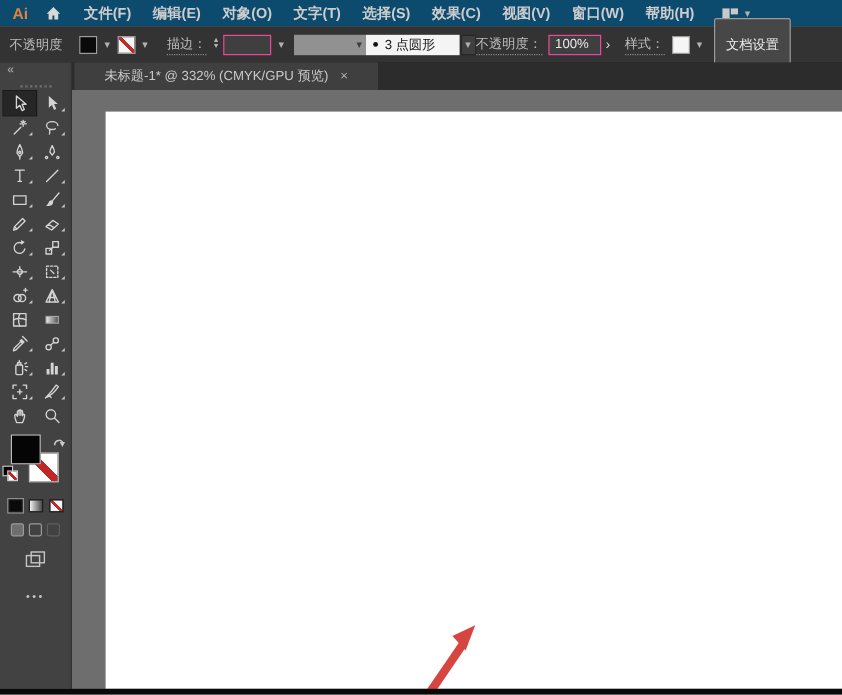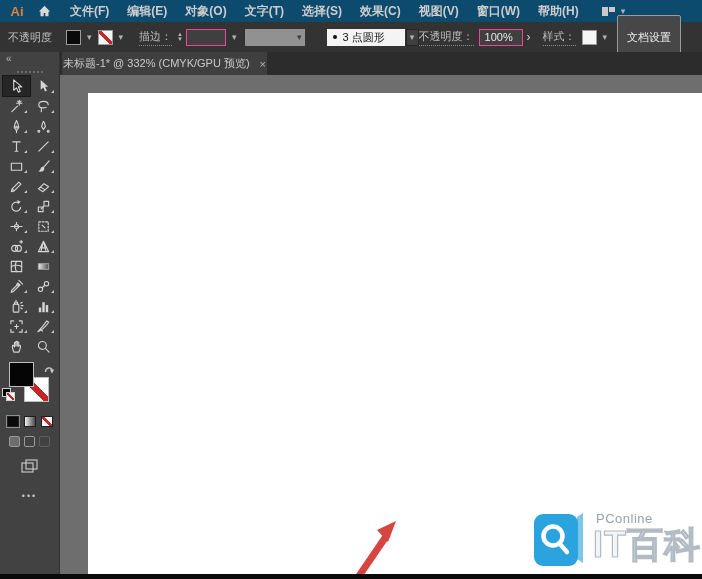--- a/index.html
+++ b/index.html
@@ -26,33 +26,33 @@
   .swatch.none{background:linear-gradient(45deg,#f6f6f6 42%,#c12a2a 42%,#c12a2a 58%,#f6f6f6 58%);}
   .sp{margin-left:6px;}
   .lab{border-bottom:1px dotted #8a8a8a;padding-bottom:1px;white-space:nowrap;}
   .stepper{display:flex;flex-direction:column;line-height:0;margin-left:5px;color:#b5b5b5;}
   .stepper span{font-size:6px;line-height:5px;}
   .vbox{height:17px;background:#3f3f3f;border:1px solid #ec4899;box-sizing:border-box;}
   .stroke-val{width:40px;margin-left:3px;}
   .graydrop{width:60px;height:17px;background:#919191;margin-left:8px;display:flex;align-items:center;
             justify-content:flex-end;padding-right:3px;box-sizing:border-box;}
   .graydrop .chev{color:#3d3d3d;}
-  .brushbox{width:78px;height:17px;background:#f4f4f4;color:#141414;margin-left:22px;display:flex;
+  .brushbox{width:78px;height:17px;background:#f4f4f4;color:#141414;margin-left:0;display:flex;
             align-items:center;gap:6px;padding:0 6px;box-sizing:border-box;white-space:nowrap;}
   .dot{width:4px;height:4px;border-radius:50%;background:#111;}
   .chevbox{width:13px;height:17px;background:#3f3f3f;border:1px solid #262626;box-sizing:border-box;
            display:flex;align-items:center;justify-content:center;margin-left:1px;}
   .opacity-val{width:44px;margin-left:5px;color:#e8e8e8;display:flex;align-items:center;padding-left:5px;box-sizing:border-box;}
   .flyout{color:#d5d5d5;font-size:12px;margin-left:4px;}
   .docsetup{margin-left:10px;margin-right:6px;background:#474747;border:1px solid #9b9b9b;border-radius:2px;
             color:#ececec;font-size:11px;padding:14px 9px;white-space:nowrap;}
   
   .tabbar{position:absolute;left:0;top:52px;width:702px;height:23px;background:#2c2c2c;display:flex;}
   .doc-tab{margin-left:62px;height:23px;background:#3f3f3f;color:#c9c9c9;font-size:11px;display:flex;
-           align-items:center;gap:10px;padding:0 1px;white-space:nowrap;justify-content:space-between;}
+           align-items:center;gap:10px;padding:0 25px;white-space:nowrap;justify-content:space-between;}
   .tab-close{color:#b3b3b3;font-size:11px;}
   
   .dock{position:absolute;left:0;top:52px;width:60px;height:522px;background:#424242;
         border-right:1px solid #333;box-sizing:border-box;display:flex;flex-direction:column;align-items:center;}
   .collapse{align-self:flex-start;color:#b9b9b9;font-size:10px;padding:2px 6px;line-height:1;}
   .grip{width:26px;border-top:2px dotted #6b6b6b;margin:5px 0 3px 0;}
   .tools{display:grid;grid-template-columns:27px 27px;}
   .tool{width:27px;height:20px;display:flex;align-items:center;justify-content:center;position:relative;}
   .tool svg{width:15px;height:15px;}
   .ti{stroke:#d4d4d4;fill:none;stroke-width:1.2;stroke-linecap:round;stroke-linejoin:round;}
@@ -160,32 +160,20 @@
       <span>未标题-1* @ 332% (CMYK/GPU 预览)</span>
       <span class="tab-close">×</span>
     </div>
   </div>
 
   <div class="artboard">
     <svg class="arrow-svg" width="56" height="60" viewBox="0 0 56 60">
       <line x1="6" y1="60" x2="34" y2="19" stroke="#d6453f" stroke-width="7"></line>
       <polygon points="43,5 24,14 35,26" fill="#d6453f"></polygon>
     </svg>
-    <div class="watermark">
-      <svg width="50" height="56" viewBox="0 0 50 56">
-        <polygon points="43,6 49,2 49,52 43,48" fill="#7cc6e8"></polygon>
-        <rect x="0" y="3" width="44" height="52" rx="9" fill="#2aa3df"></rect>
-        <circle cx="19" cy="25" r="9.5" fill="none" stroke="#ffffff" stroke-width="4.5"></circle>
-        <line x1="25.5" y1="32.5" x2="33" y2="41" stroke="#ffffff" stroke-width="4.5" stroke-linecap="round"></line>
-      </svg>
-      <div class="wm-text">
-        <span class="wm-brand">PConline</span>
-        <span class="wm-title">IT百科</span>
-      </div>
-    </div>
   </div>
 
   <div class="dock">
     <span class="collapse">«</span>
     <div class="grip"></div>
     <div class="tools">
       <div class="tool sel">
           <svg viewBox="0 0 16 16">
             <path class="ti" d="M5 1v11l3-2.6 2 4.6 2-1-2-4.6h3.6z"></path>
           </svg>

